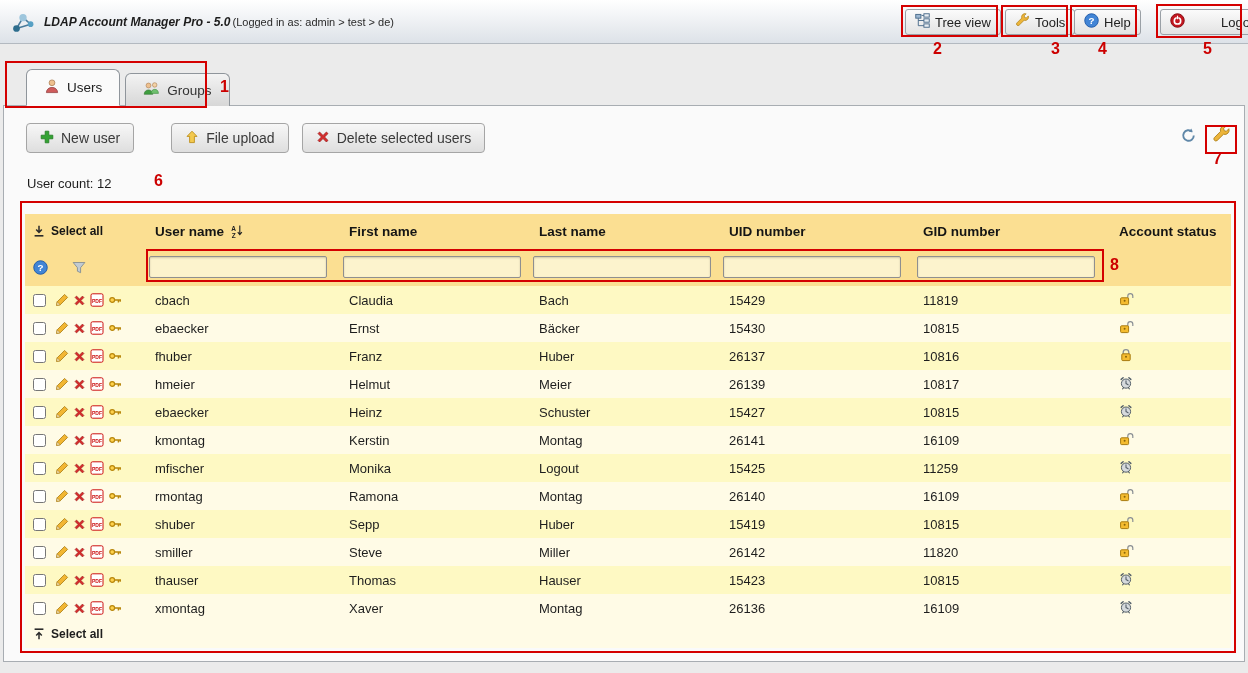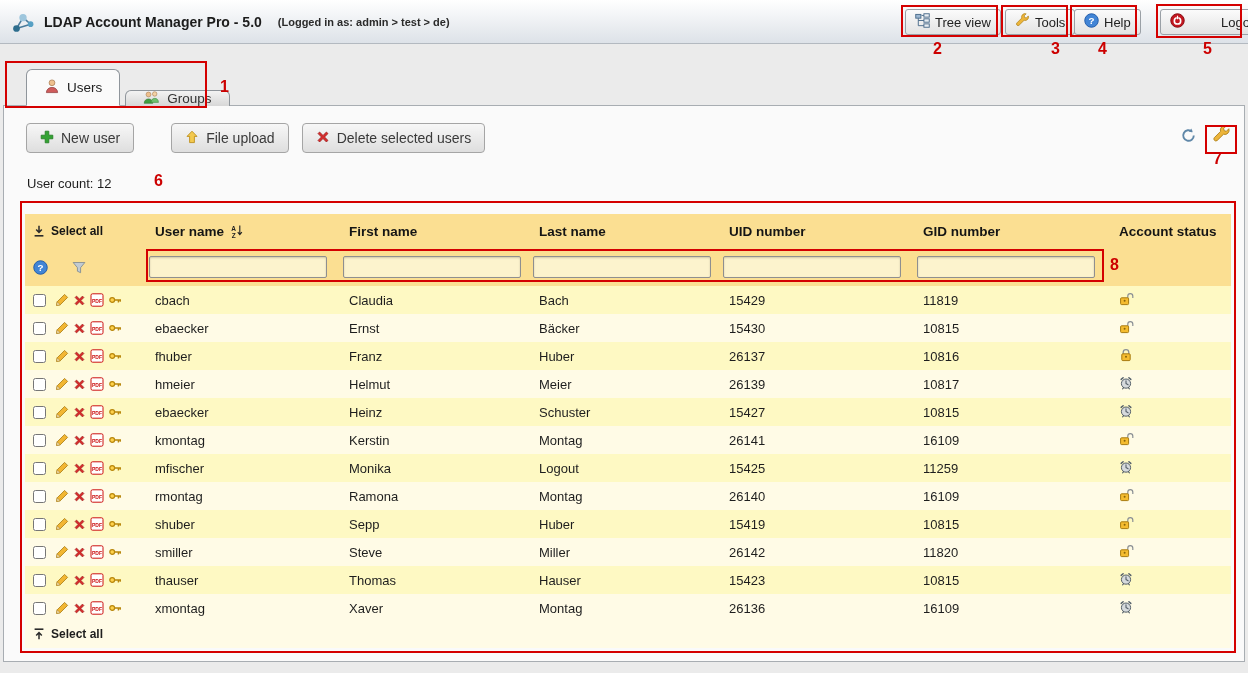--- a/index.html
+++ b/index.html
@@ -5,37 +5,37 @@
   * { box-sizing: border-box; margin: 0; padding: 0; }
   html,body { width:1248px; height:673px; }
   body { font-family: "Liberation Sans", "DejaVu Sans", sans-serif; background:#ebebeb; overflow:hidden; }
   .screen { position:relative; width:1248px; height:673px; background:#ebebeb; }
 
   
   .header { position:absolute; top:0; left:0; width:1248px; height:44px;
     background:linear-gradient(#ffffff,#dde2e8); border-bottom:1px solid #b3b9c0;
     display:flex; align-items:center; padding:0 10px; }
   .logo { width:26px; height:26px; margin-right:8px; flex:0 0 auto; }
-  .title { font-size:14px; font-weight:bold; color:#1c1c1c; }
-  .login-info { font-size:11px; font-weight:bold; color:#2a2a2a; margin-left:16px; }
+  .title { font-size:12px; font-weight:bold; color:#1c1c1c;font-style:italic; }
+  .login-info { font-size:11px; font-weight:normal; color:#2a2a2a; margin-left:2px; }
   .nav-btn { position:absolute; top:9px; display:flex; align-items:center; gap:5px; height:26px;
     padding:0 9px; background:linear-gradient(#fbfbfb,#e3e3e3); border:1px solid #9aa0a6;
     border-radius:3px; font-size:13px; color:#222; cursor:pointer; white-space:nowrap; }
   .nav-btn svg { flex:0 0 auto; }
   #btn-treeview { left:905px; }
   #btn-tools    { left:1005px; }
   #btn-help     { left:1074px; }
   #btn-logout   { left:1160px;gap:36px; }
 
   
   .tabbar { position:absolute; top:69px; left:8px; height:37px; display:flex; align-items:flex-end; gap:5px; z-index:3;padding-left:18px; }
   .tab { display:flex; align-items:center; gap:7px; padding:0 17px; border:1px solid #8f959b;
     border-radius:6px 6px 0 0; font-size:13.5px; color:#222; cursor:pointer; }
   .tab.active { background:#fafafa; height:37px; border-bottom:1px solid #fafafa; }
-  .tab.inactive { background:linear-gradient(#f3f3f3,#d7d7d7); height:16px; border-bottom:none; color:#333; }
+  .tab.inactive { background:linear-gradient(#f3f3f3,#d7d7d7); height:33px; border-bottom:none; color:#333; }
 
   
   .panel { position:absolute; top:105px; left:3px; width:1242px; height:557px;
     background:#fafafa; border:1px solid #a8adb2; }
   .toolbar { position:absolute; top:17px; left:22px; display:flex; align-items:center; }
   .tbtn { display:inline-flex; align-items:center; gap:7px; height:30px; padding:0 13px;
     background:linear-gradient(#f7f7f7,#dedede); border:1px solid #a5a5a5; border-radius:4px;
     font-size:14px; color:#3a3a3a; cursor:pointer; margin-right:13px; white-space:nowrap; }
   .tbtn.upload { margin-left:24px; }
   .icon-btn { position:absolute; cursor:pointer; background:none; border:none; line-height:0; }

